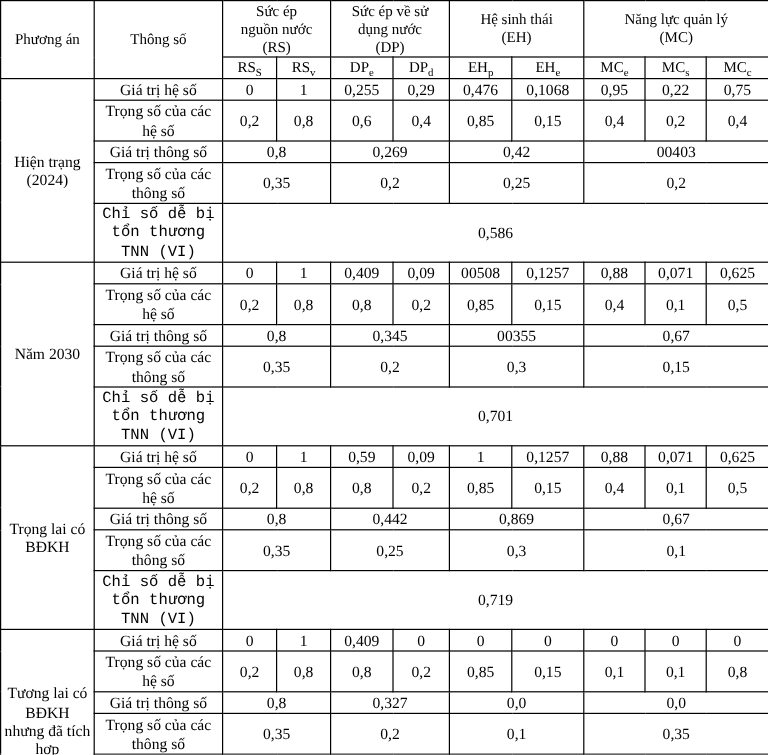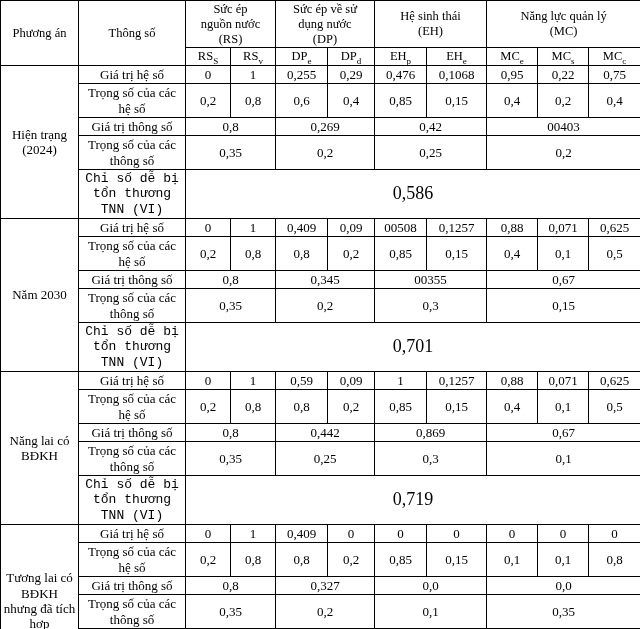--- a/index.html
+++ b/index.html
@@ -40,21 +40,21 @@
   td.param-label {
     font-size: 13px;
   }
   td.vi-label {
     font-weight: bold;
     font-size: 13px;
     font-family: Liberation Mono, monospace;
   }
   td.vi-value {
     font-weight: bold;
-    font-size: 18px;
+    font-size: 13px;
   }
   td.num {
     font-size: 13px;
   }
   .sub {
     font-size: 0.72em;
     vertical-align: sub;
     line-height: 0;
   }
   col.c-scenario { width: 78px; }
@@ -202,21 +202,21 @@
         <td class="num" colspan="2">0,35</td>
         <td class="num" colspan="2">0,2</td>
         <td class="num" colspan="2">0,3</td>
         <td class="num" colspan="3">0,15</td>
       </tr>
       <tr>
         <td class="vi-label">Chỉ số dễ bị tổn thương TNN (VI)</td>
         <td class="vi-value" colspan="9">0,701</td>
       </tr>
       <tr>
-        <td class="scenario-cell" rowspan="5">Năng lai có BĐKH</td>
+        <td class="scenario-cell" rowspan="5">Trọng lai có BĐKH</td>
         <td class="param-label">Giá trị hệ số</td>
         <td class="num">0</td>
         <td class="num">1</td>
         <td class="num">0,59</td>
         <td class="num">0,09</td>
         <td class="num">1</td>
         <td class="num">0,1257</td>
         <td class="num">0,88</td>
         <td class="num">0,071</td>
         <td class="num">0,625</td>

